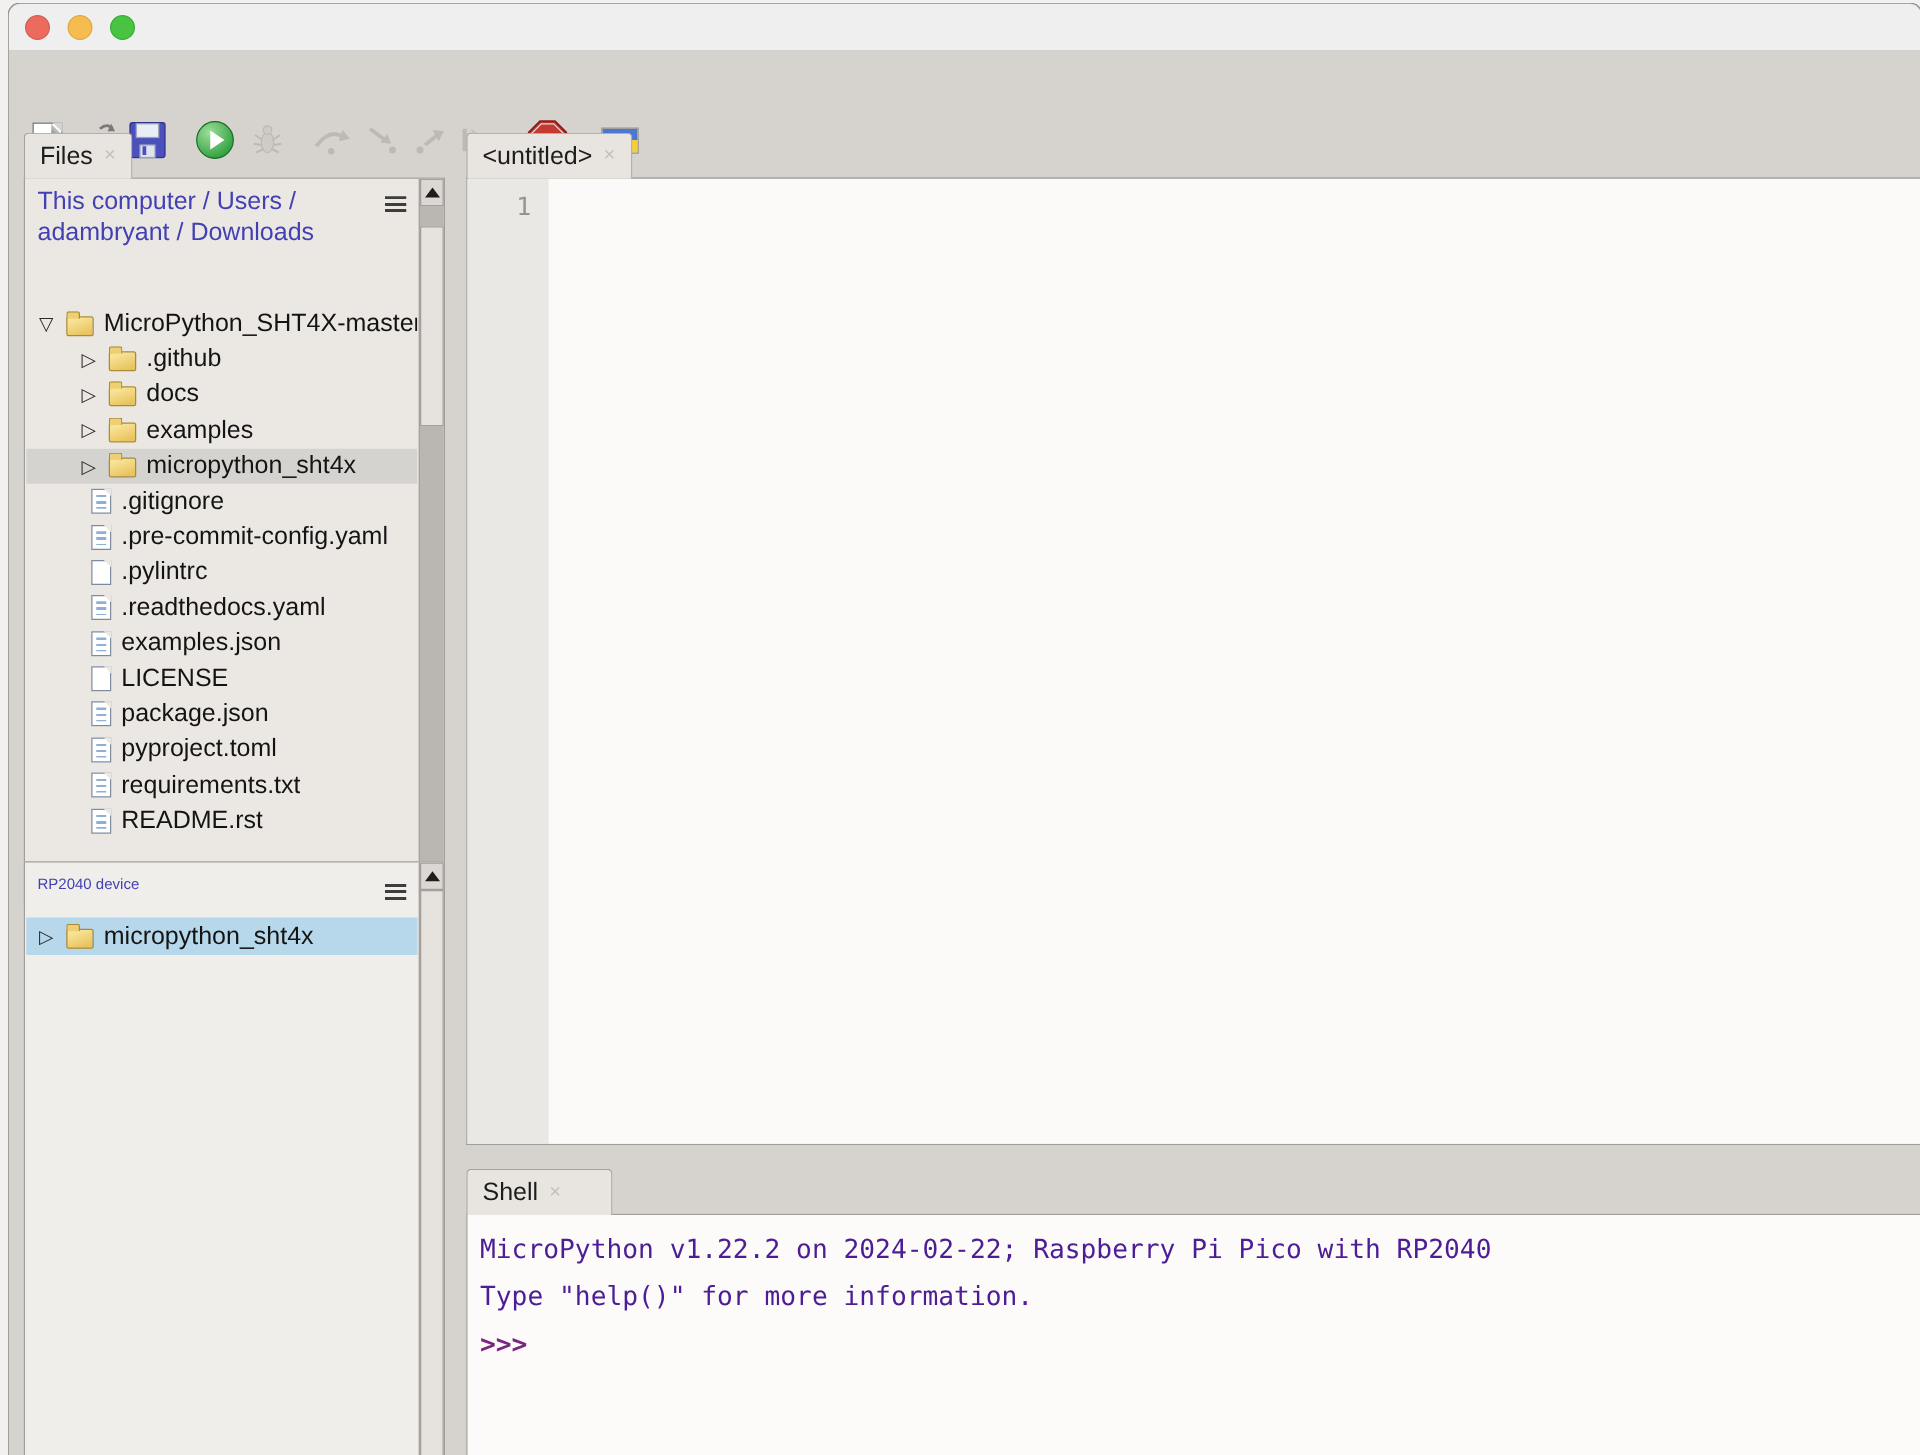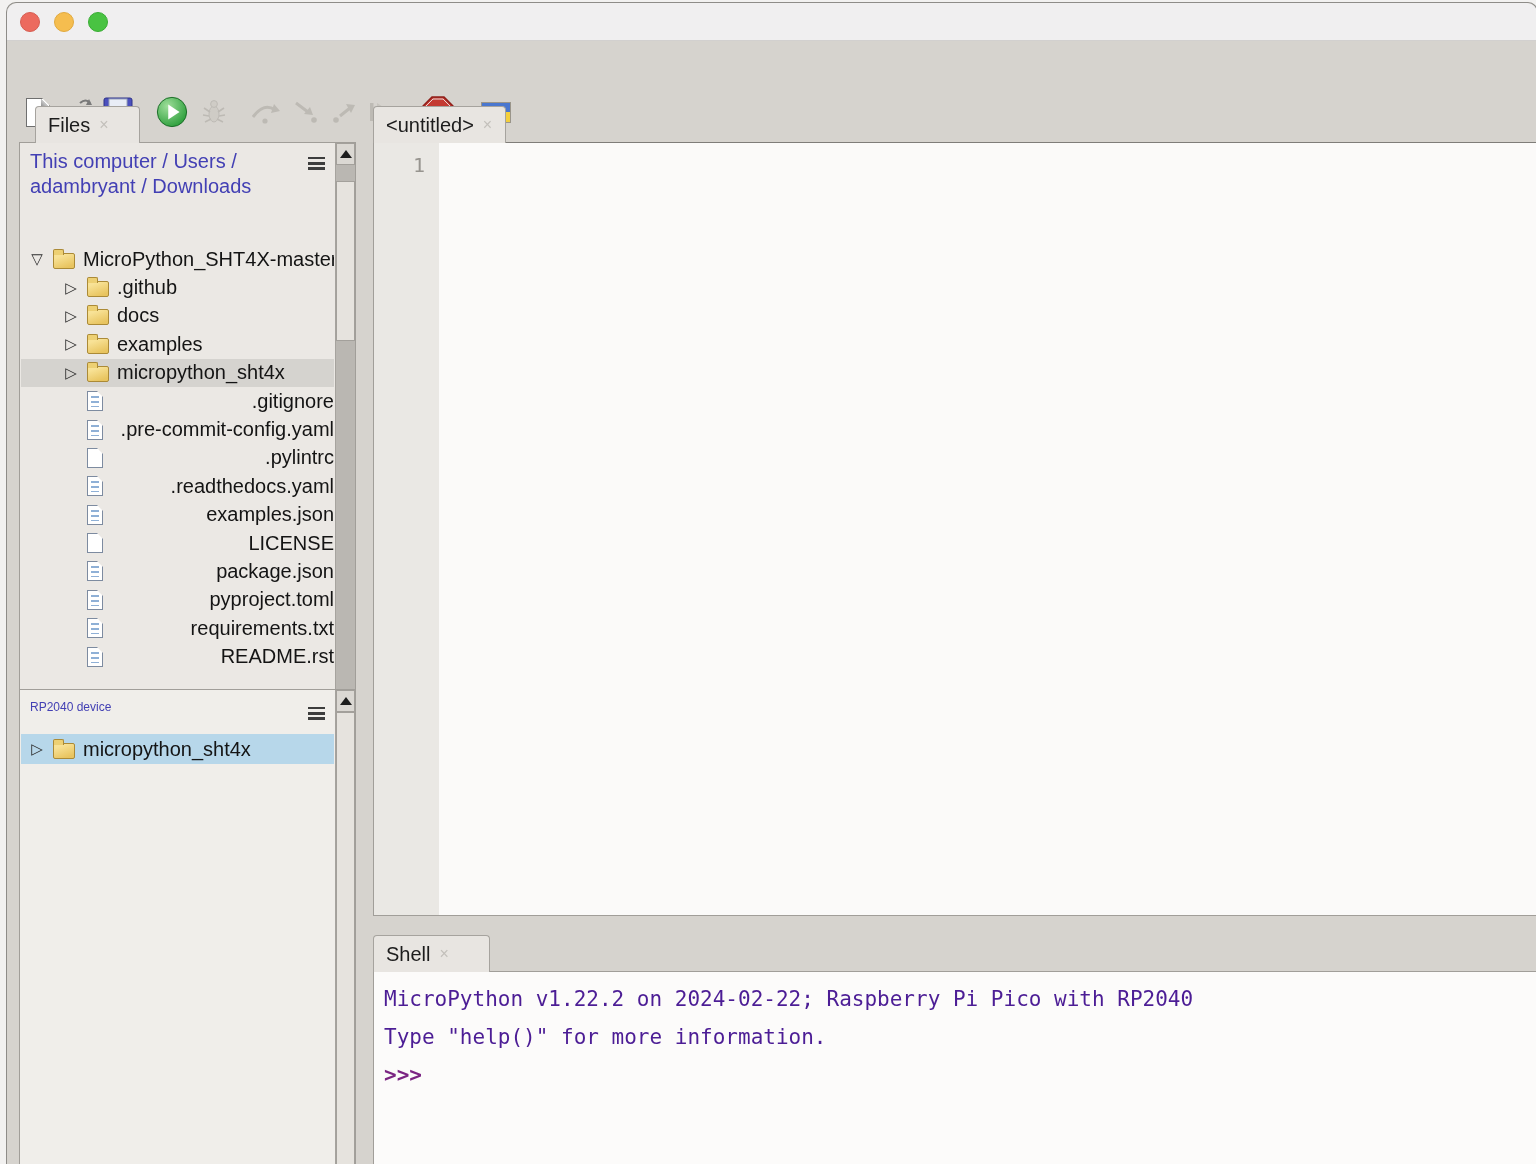--- a/index.html
+++ b/index.html
@@ -57,21 +57,21 @@
   .device-panel .menu-btn { right:30px; top:17px; }
 
   .device-title { position:absolute; left:10px; top:10px; font-size:12px; color:#4340b4; }
 
   
   .tree { position:absolute; left:1px; top:102px; right:21px; bottom:1px; overflow:hidden; }
   .trow { height:28.4px; display:flex; align-items:center; font-size:20px; color:#141414;
           white-space:nowrap; overflow:hidden; }
   .trow.d0 { padding-left:8px; }
   .trow.d1 { padding-left:42px; }
-  .trow.f1 { padding-left:66px;justify-content:space-between; }
+  .trow.f1 { padding-left:52px; }
   .trow .lbl { margin-left:8px; overflow:hidden; white-space:nowrap; }
   .trow.sel-gray { background:#d5d3cf; }
   .exp { width:16px; font-size:15px; color:#2b2b2b; flex:none; margin-right:8px; text-align:center; }
 
   .ic-folder { width:22px; height:16px; position:relative; flex:none; margin-top:3px;
                background:linear-gradient(160deg,#f8e296 20%,#e8c45f 85%);
                border:1px solid #ab8a36; border-radius:2px; }
   .ic-folder::before { content:""; position:absolute; top:-5px; left:-1px; width:9px; height:5px;
                background:#edd073; border:1px solid #ab8a36; border-bottom:none;
                border-radius:2px 2px 0 0; }
@@ -207,21 +207,21 @@
       <span class="ic-flag">
         <span class="flag-top" style="display:block;background:#4a77cf;"></span>
         <span class="flag-bot" style="display:block;background:#f3cf3c;"></span>
       </span>
     </div>
   </div>
 
   <div class="sash-v"></div>
   <div class="sash-h"></div>
 
-  <div class="tab" style="left:28px; top:103px; width:105px;">
+  <div class="tab" style="left:12px; top:103px; width:87px;">
     <span>Files</span>
     <span class="tab-x">×</span>
   </div>
 
   <div class="panel files-panel">
     <div class="path-header">
       <a class="path-link">This computer</a>
       <span>/</span>
       <a class="path-link">Users</a>
       <span>/</span>

